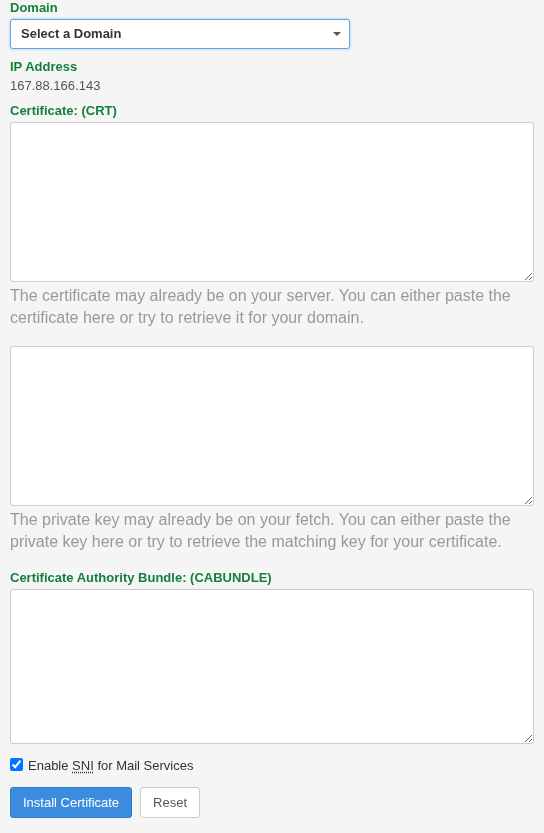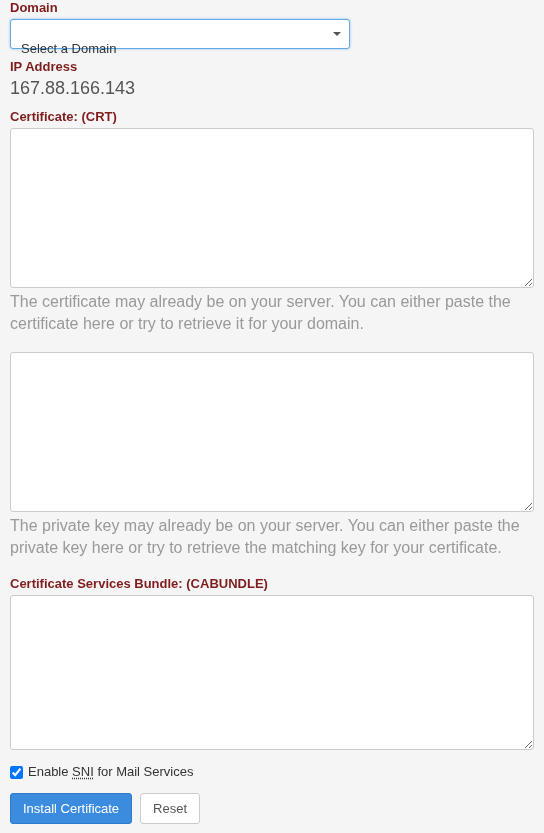--- a/index.html
+++ b/index.html
@@ -16,53 +16,54 @@
       padding: 0;
     }
     .container {
       padding: 0 10px;
     }
     .form-group {
       margin-bottom: 10px;
     }
     .label {
       font-weight: 700;
-      color: #7f1d1d;
+      color: #15803d;
       display: block;
       margin-bottom: 4px;
       font-size: 13px;
     }
     .select-wrap {
       position: relative;
       width: 340px;
       border: 1px solid #5ea8e8;
       border-radius: 3px;
       box-shadow: 0 0 3px rgba(94,168,232,0.6);
       background: #fff;
       height: 30px;
     }
     .select-text {
-      padding: 21px 10px;
+      padding: 6px 10px;
       color: #333;
       font-size: 13px;
+      font-weight: bold;
     }
     .select-caret {
       position: absolute;
       right: 8px;
       top: 50%;
       transform: translateY(-50%);
       width: 0;
       height: 0;
       border-left: 4px solid transparent;
       border-right: 4px solid transparent;
       border-top: 4px solid #555;
     }
     .static-value {
       color: #555;
-      font-size: 18px;
+      font-size: 13px;
       margin-top: 2px;
     }
     textarea {
       width: 100%;
       border: 1px solid #ccc;
       border-radius: 3px;
       resize: both;
       font-family: inherit;
       font-size: 12px;
       padding: 6px;
@@ -76,21 +77,21 @@
       color: #999;
       font-size: 16px;
       margin-top: 3px;
       line-height: 1.35;
     }
     .section-gap {
       margin-top: 18px;
     }
     .checkbox-row {
       display: flex;
-      align-items: flex-end;
+      align-items: flex-start;
       gap: 5px;
       margin-top: 14px;
       margin-bottom: 14px;
       font-size: 13px;
       color: #333;
     }
     .checkbox-row .sni {
       text-decoration: underline dotted;
     }
     .btn-row {
@@ -134,25 +135,25 @@
   </div>
 
   <div class="form-group">
     <label class="label">Certificate: (CRT)</label>
     <textarea class="ta-crt" style=""></textarea>
     <div class="help-text">The certificate may already be on your server. You can either paste the certificate here or try to retrieve it for your domain.</div>
   </div>
 
   <div class="form-group section-gap">
     <textarea class="ta-key" style=""></textarea>
-    <div class="help-text">The private key may already be on your server. You can either paste the private key here or try to retrieve the matching key for your certificate.</div>
+    <div class="help-text">The private key may already be on your fetch. You can either paste the private key here or try to retrieve the matching key for your certificate.</div>
   </div>
 
   <div class="form-group section-gap">
-    <label class="label">Certificate Services Bundle: (CABUNDLE)</label>
+    <label class="label">Certificate Authority Bundle: (CABUNDLE)</label>
     <textarea class="ta-ca" style=""></textarea>
   </div>
 
   <div class="checkbox-row">
     <input type="checkbox" checked="" style="">
     <span>
       <span>Enable </span><span class="sni">SNI</span><span> for Mail Services</span>
     </span>
   </div>
 

